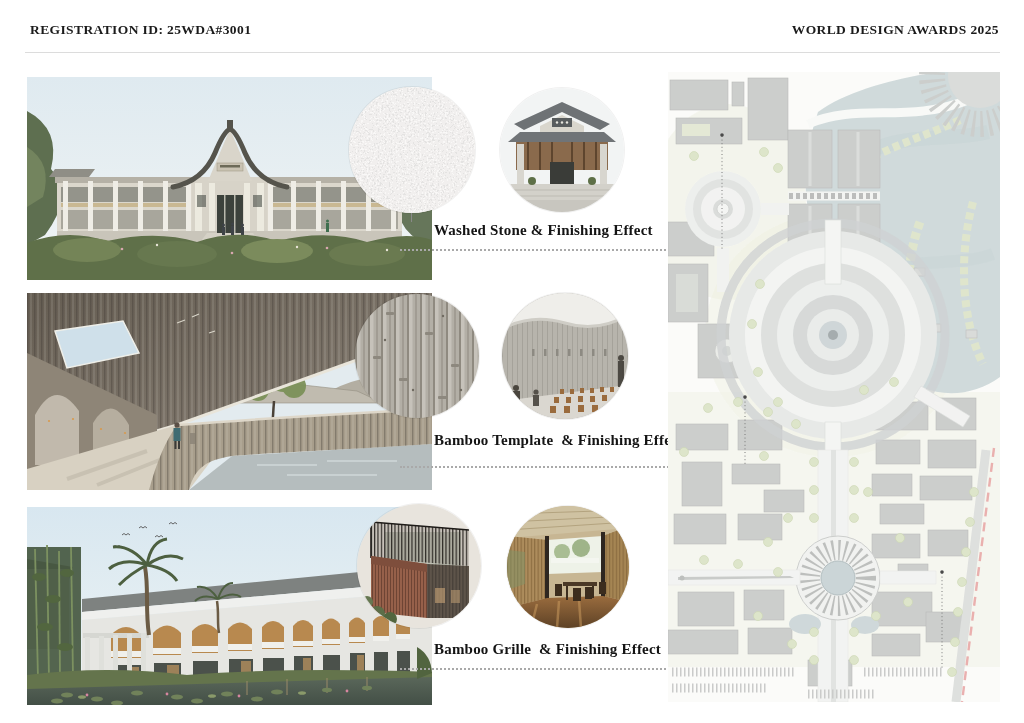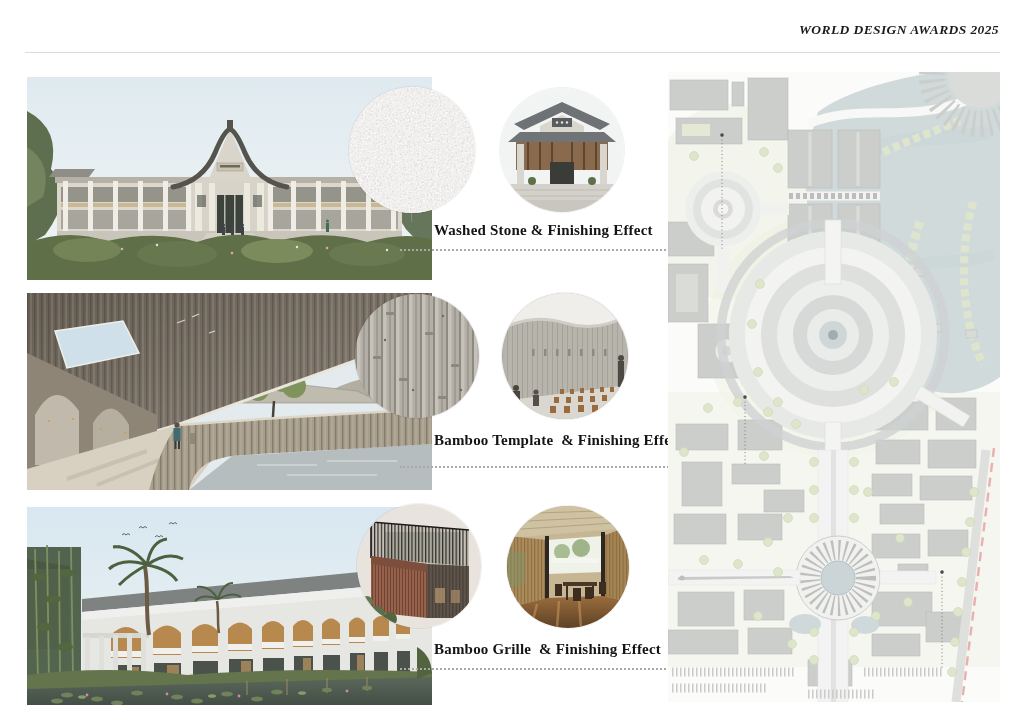--- a/index.html
+++ b/index.html
@@ -1,21 +1,21 @@
 <!DOCTYPE html>
 <html><head>
 <meta charset="utf-8">
 <style>
   html,body{margin:0;padding:0;}
   body{width:1024px;height:723px;background:#ffffff;position:relative;overflow:hidden;
        font-family:"Liberation Serif",serif;}
   .board{position:absolute;inset:0;}
   .hdr{position:absolute;top:22px;font-weight:bold;font-size:13.5px;letter-spacing:.4px;color:#1b1b1b;}
   .hdr-left{left:30px;}
-  .hdr-right{right:25px;font-style:italic;}
+  .hdr-right{right:25px;}
   .hdr-rule{position:absolute;left:25px;right:24px;top:52px;border-top:1px solid #dcdcdc;height:0;}
   figure.photo{position:absolute;left:27px;margin:0;overflow:hidden;background:#e8ecee;}
   .p1{top:77px;width:405px;height:203px;}
   .p2{top:293px;width:405px;height:197px;}
   .p3{top:507px;width:405px;height:198px;}
   .circle{position:absolute;border-radius:50%;overflow:hidden;box-shadow:0 0 0 1px rgba(0,0,0,.06);}
   .c1t{left:349px;top:87px;width:126px;height:126px;}
   .c1p{left:500px;top:88px;width:124px;height:124px;}
   .c2t{left:355px;top:294px;width:124px;height:124px;}
   .c2p{left:502px;top:293px;width:126px;height:126px;}
@@ -33,20 +33,21 @@
   .d2{left:400px;top:466px;width:345px;}
   .d3{left:400px;top:668px;width:542px;}
   .plan{position:absolute;left:668px;top:72px;width:332px;height:630px;}
   .plan svg{display:block;}
 </style>
 </head>
 <body>
 
 <div class="board">
 
+  <div class="hdr hdr-left">REGISTRATION ID: 25WDA#3001</div>
   <div class="hdr hdr-right">WORLD DESIGN AWARDS 2025</div>
   <div class="hdr-rule"></div>
 
   <figure class="photo p1">
     <svg viewBox="0 0 405 203" width="405" height="203">
       <defs>
         <linearGradient id="p1sky" x1="0" y1="0" x2="0" y2="1">
           <stop offset="0" stop-color="#dfeaf0"></stop>
             <stop offset="1" stop-color="#f0f4f4"></stop>
         </linearGradient>

